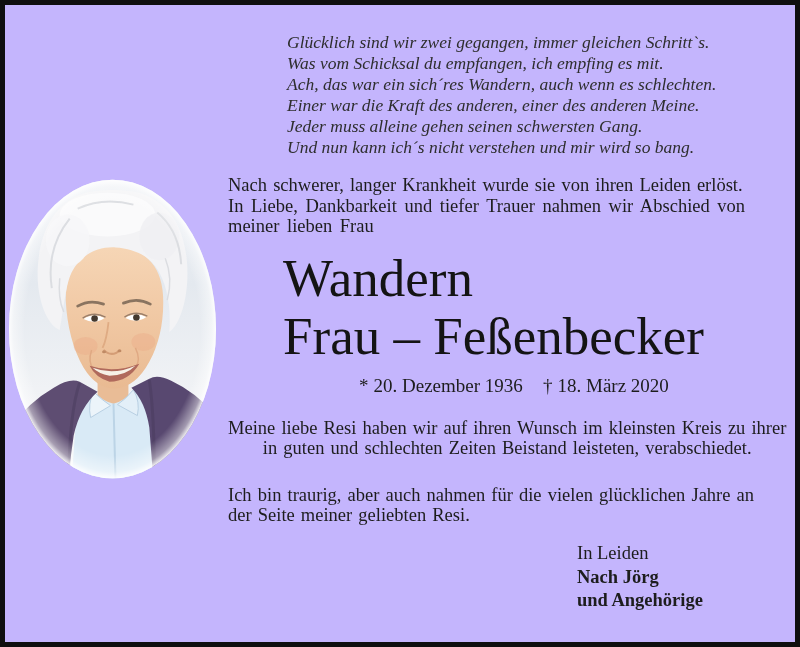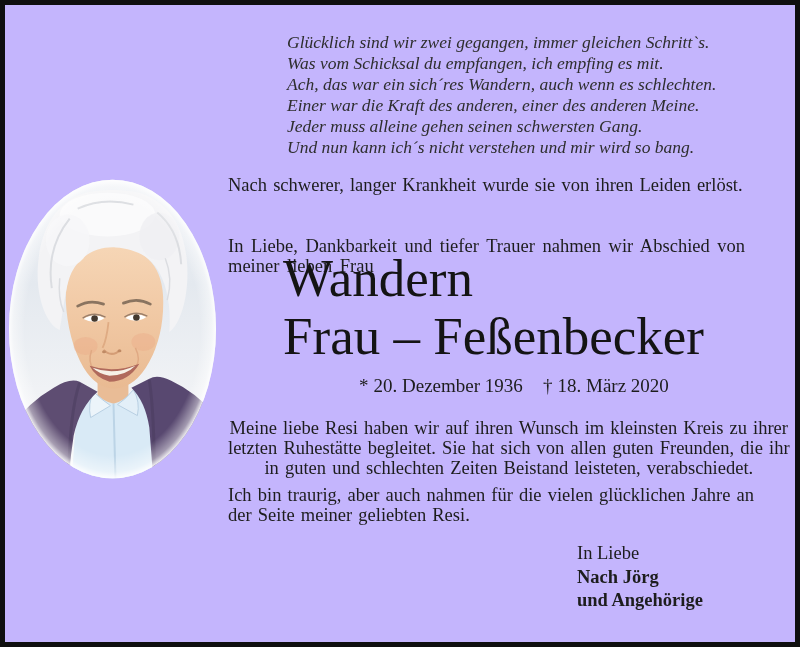--- a/index.html
+++ b/index.html
@@ -37,21 +37,21 @@
     white-space: nowrap;
   }
   .bodytext {
     font-size: 18.5px;
     line-height: 20px;
     color: #1d1d1d;
     white-space: nowrap;
     word-spacing: 1.5px;
   }
   .intro    { position: absolute; left: 228px; top: 175px; }
-  .farewell { position: absolute; left: 228px; top: 197px; line-height: 19.5px; word-spacing: 3px; margin-top: 40px; }
+  .farewell { position: absolute; left: 228px; top: 197px; line-height: 19.5px; word-spacing: 3px; }
   .name {
     position: absolute;
     left: 283px;
     top: 249px;
     font-size: 53px;
     line-height: 58px;
     color: #141414;
     white-space: nowrap;
   }
   .dates { font-size: 19px; line-height: 20px; color: #1d1d1d; white-space: nowrap; }
@@ -182,28 +182,27 @@
 
   <div class="dates birth">
     <span class="sym">*</span><span>20. Dezember 1936</span>
   </div>
   <div class="dates death">
     <span class="sym">†</span><span>18. März 2020</span>
   </div>
 
   <div class="para1 bodytext">
     <div>Meine liebe Resi haben wir auf ihren Wunsch im kleinsten Kreis zu ihrer</div>
-    <div>letzten Ruhestätte begleitet. Sie hat sich von allen guten Freunden, die ihr</div>
     <div>in guten und schlechten Zeiten Beistand leisteten, verabschiedet.</div>
   </div>
 
   <div class="para2 bodytext">
     <div>Ich bin traurig, aber auch nahmen für die vielen glücklichen Jahre an</div>
     <div>der Seite meiner geliebten Resi.</div>
   </div>
 
   <div class="closing">
-    <div>In Liebe</div>
+    <div>In Leiden</div>
     <div class="bold">Nach Jörg</div>
     <div class="bold">und Angehörige</div>
   </div>
 
 </div>
 
 </body></html>

